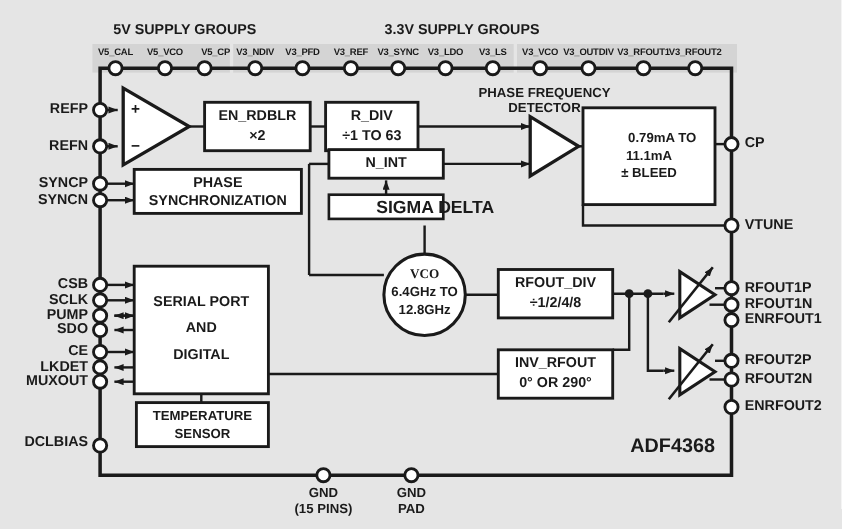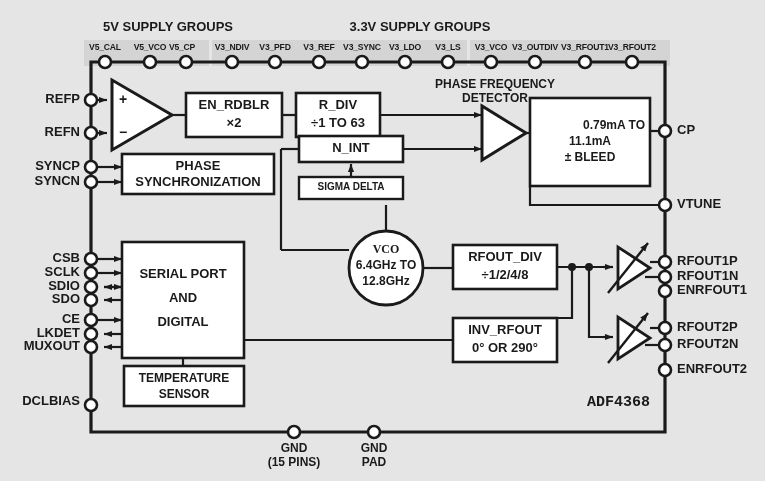--- a/index.html
+++ b/index.html
@@ -18,24 +18,24 @@
     font-weight:bold;
     color:#1a1a1a;
     white-space:nowrap;
     line-height:1.12;
   }
   .lbl.r{text-align:right;}
   .lbl.c{text-align:center;}
   .lbl.l{text-align:left;}
   .t13{font-size:13px;}
   .t12{font-size:12px;}
-  .t11{font-size:10px;}
+  .t11{font-size:16px;padding-left:43px;}
   .t9{font-size:8.6px;letter-spacing:-0.2px;}
   .t14{font-size:14px;}
-  .t15{font-size:15px;font-family:Liberation Mono, monospace;}
+  .t15{font-size:18px;}
 </style>
 </head>
 <body>
 
 <div id="root">
 
   <svg id="svg-layer" viewBox="0 0 765 481" xmlns="http://www.w3.org/2000/svg">
     <defs>
       <marker id="ah" markerWidth="9" markerHeight="9" refX="8.4" refY="3.2" orient="auto" markerUnits="userSpaceOnUse">
         <path d="M0,0 L8.4,3.2 L0,6.4 z" fill="#1a1a1a"></path>
@@ -212,39 +212,39 @@
       <circle cx="294" cy="432" r="6"></circle>
       <circle cx="374" cy="432" r="6"></circle>
     </g>
   </svg>
 
   <div class="lbl t13 c" style="left:78px;top:20px;width:180px;">5V SUPPLY GROUPS</div>
   <div class="lbl t13 c" style="left:310px;top:20px;width:220px;">3.3V SUPPLY GROUPS</div>
 
   <div class="lbl t9 c" style="left:80px;top:43px;width:50px;">V5_CAL</div>
   <div class="lbl t9 c" style="left:125px;top:43px;width:50px;">V5_VCO</div>
-  <div class="lbl t9 c" style="left:163px;top:43px;width:38px;">V5_CP</div>
+  <div class="lbl t9 c" style="left:177px;top:43px;width:38px;">V5_CP</div>
   <div class="lbl t9 c" style="left:206px;top:43px;width:52px;">V3_NDIV</div>
   <div class="lbl t9 c" style="left:251px;top:43px;width:48px;">V3_PFD</div>
   <div class="lbl t9 c" style="left:296px;top:43px;width:46px;">V3_REF</div>
   <div class="lbl t9 c" style="left:337px;top:43px;width:50px;">V3_SYNC</div>
   <div class="lbl t9 c" style="left:384px;top:43px;width:42px;">V3_LDO</div>
   <div class="lbl t9 c" style="left:426px;top:43px;width:44px;">V3_LS</div>
   <div class="lbl t9 c" style="left:466px;top:43px;width:50px;">V3_VCO</div>
   <div class="lbl t9 c" style="left:503px;top:43px;width:64px;">V3_OUTDIV</div>
   <div class="lbl t9 c" style="left:552px;top:43px;width:66px;">V3_RFOUT1</div>
   <div class="lbl t9 c" style="left:599px;top:43px;width:66px;">V3_RFOUT2</div>
 
   <div class="lbl t13 r" style="left:0px;top:92px;width:80px;">REFP</div>
   <div class="lbl t13 r" style="left:0px;top:125px;width:80px;">REFN</div>
   <div class="lbl t13 r" style="left:0px;top:159px;width:80px;">SYNCP</div>
   <div class="lbl t13 r" style="left:0px;top:174px;width:80px;">SYNCN</div>
   <div class="lbl t13 r" style="left:0px;top:251px;width:80px;">CSB</div>
   <div class="lbl t13 r" style="left:0px;top:265px;width:80px;">SCLK</div>
-  <div class="lbl t13 r" style="left:0px;top:279px;width:80px;">SDIO</div>
+  <div class="lbl t13 r" style="left:0px;top:279px;width:80px;">PUMP</div>
   <div class="lbl t13 r" style="left:0px;top:292px;width:80px;">SDO</div>
   <div class="lbl t13 r" style="left:0px;top:312px;width:80px;">CE</div>
   <div class="lbl t13 r" style="left:0px;top:326px;width:80px;">LKDET</div>
   <div class="lbl t13 r" style="left:0px;top:339px;width:80px;">MUXOUT</div>
   <div class="lbl t13 r" style="left:0px;top:394px;width:80px;">DCLBIAS</div>
 
   <div class="lbl t13 l" style="left:677px;top:123px;">CP</div>
   <div class="lbl t13 l" style="left:677px;top:197px;">VTUNE</div>
   <div class="lbl t13 l" style="left:677px;top:254px;">RFOUT1P</div>
   <div class="lbl t13 l" style="left:677px;top:269px;">RFOUT1N</div>
@@ -267,21 +267,21 @@
   <div class="lbl t13 c" style="left:186px;top:98px;width:96px;">EN_RDBLR</div>
   <div class="lbl t13 c" style="left:186px;top:116px;width:96px;">×2</div>
 
   <div class="lbl t13 c" style="left:296px;top:98px;width:84px;">R_DIV</div>
   <div class="lbl t13 c" style="left:296px;top:116px;width:84px;">÷1 TO 63</div>
 
   <div class="lbl t13 c" style="left:299px;top:141px;width:104px;">N_INT</div>
 
   <div class="lbl t11 c" style="left:299px;top:181px;width:104px;">SIGMA DELTA</div>
 
-  <div class="lbl t12 c" style="left:530px;top:119px;width:144px;padding-left:12px;">0.79mA TO</div>
+  <div class="lbl t12 c" style="left:530px;top:119px;width:144px;">0.79mA TO</div>
   <div class="lbl t12 c" style="left:530px;top:135px;width:120px;">11.1mA</div>
   <div class="lbl t12 c" style="left:530px;top:151px;width:120px;">± BLEED</div>
 
   <div class="lbl t13 c" style="left:122px;top:159px;width:152px;">PHASE</div>
   <div class="lbl t13 c" style="left:120px;top:175px;width:156px;">SYNCHRONIZATION</div>
 
   <div class="lbl t13 c" style="left:122px;top:267px;width:122px;">SERIAL PORT</div>
   <div class="lbl t13 c" style="left:122px;top:291px;width:122px;">AND</div>
   <div class="lbl t13 c" style="left:122px;top:315px;width:122px;">DIGITAL</div>
 

